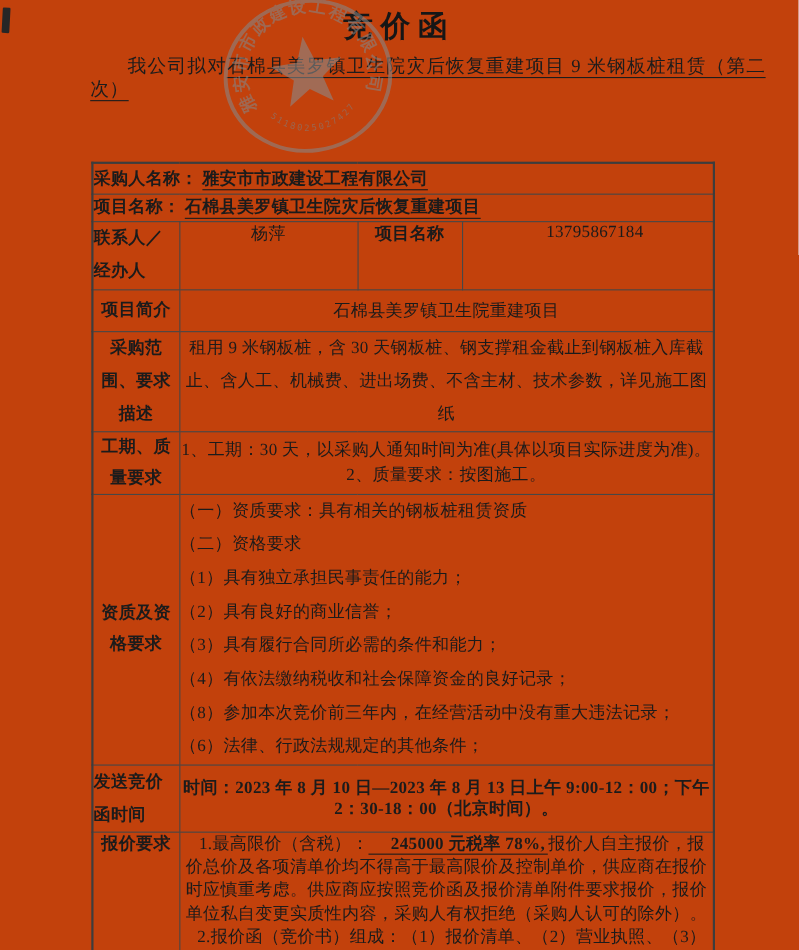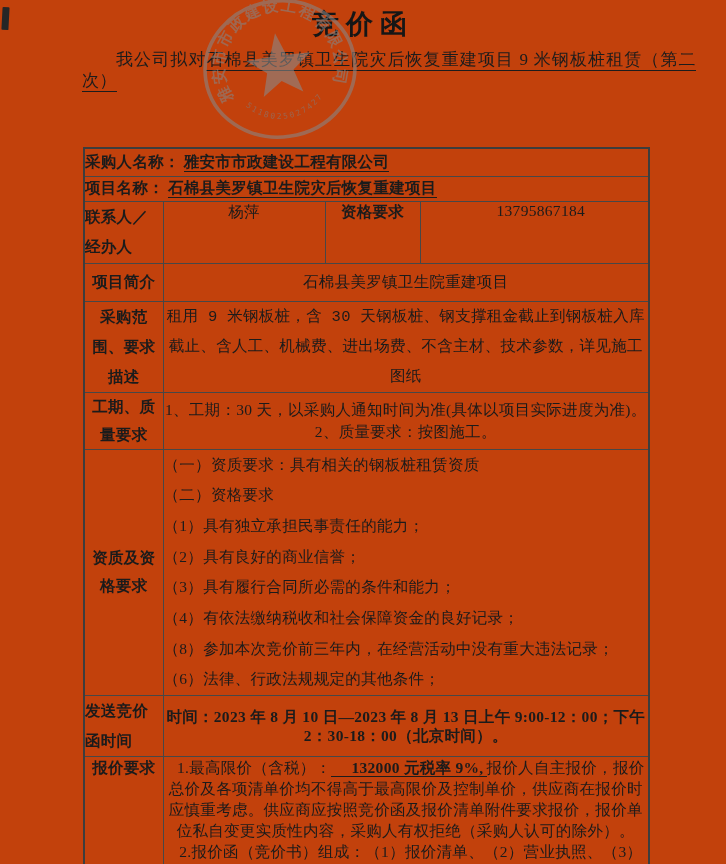--- a/index.html
+++ b/index.html
@@ -39,21 +39,21 @@
     font-size:15.5px;letter-spacing:0.3px;color:#1b1b1b;
   }
   table.grid td{border:1.5px solid #474747;padding:0;overflow:hidden;}
   td.lab{font-weight:bold;text-align:center;vertical-align:middle;line-height:28px;}
   td.lab-left{font-weight:bold;text-align:left;vertical-align:top;padding-left:6px;line-height:30px;}
   td.val{text-align:center;vertical-align:middle;padding-left:10px;padding-right:6px;}
   .fullrow{font-weight:bold;padding-left:6px;vertical-align:middle;}
   .fullrow .rowlabel{margin-right:4px;}
   td.v-top{vertical-align:top;padding-top:8px;}
   .contact-lab{line-height:30px;padding-top:0;}
-  .scope-val{line-height:30px;font-family:Liberation Mono, monospace;}
+  .scope-val{line-height:30px;}
   .sched-lab{line-height:28px;}
   .sched-val{vertical-align:top;line-height:22px;padding-top:4px;}
   .qual-lab{line-height:28px;}
   .qual-val{vertical-align:top;padding-top:7px;padding-left:31px;}
   .qual-val .qline{line-height:30.7px;white-space:nowrap;}
   .time-lab{line-height:19px;padding-top:5px;margin-left:15px;}
   .time-val{vertical-align:top;font-weight:bold;line-height:19.5px;padding-top:4px;}
   .quote-lab{vertical-align:top;padding-top:44px;font-weight:bold;text-align:center;line-height:22px;}
   .quote-val{vertical-align:top;padding-top:4px;line-height:21px;text-align:justify;}
   .quote-val p{margin:0;text-indent:10px;}
@@ -104,21 +104,21 @@
 
     <tr style="height:25px">
       <td colspan="4" class="fullrow">
         <span class="rowlabel">项目名称：</span><span class="u">石棉县美罗镇卫生院灾后恢复重建项目</span>
       </td>
     </tr>
 
     <tr style="height:62px">
       <td class="lab-left contact-lab v-top">联系人／经办人</td>
       <td class="val v-top">杨萍</td>
-      <td class="val v-top" style="font-weight:bold">资格要求</td>
+      <td class="val v-top" style="font-weight:bold">项目名称</td>
       <td class="val v-top" style="padding-left:13px">13795867184</td>
     </tr>
 
     <tr style="height:38px">
       <td class="lab">项目简介</td>
       <td colspan="3" class="val">石棉县美罗镇卫生院重建项目</td>
     </tr>
 
     <tr style="height:66px">
       <td class="lab scope-lab" style="line-height:30px">采购范围、要求描述</td>
@@ -148,20 +148,20 @@
     </tr>
 
     <tr style="height:38px">
       <td class="lab-left time-lab">发送竞价函时间</td>
       <td colspan="3" class="val time-val">时间：2023 年 8 月 10 日—2023 年 8 月 13 日上午 9:00-12：00；下午 2：30-18：00（北京时间）。</td>
     </tr>
 
     <tr style="height:160px">
       <td class="quote-lab">报价要求</td>
       <td colspan="3" class="val quote-val">
-        <p><span>1.最高限价（含税）：</span><span class="u-price">132000 元税率 9%,</span><span>报价人自主报价，报价总价及各项清单价均不得高于最高限价及控制单价，供应商在报价时应慎重考虑。供应商应按照竞价函及报价清单附件要求报价，报价单位私自变更实质性内容，采购人有权拒绝（采购人认可的除外）。</span></p>
+        <p><span>1.最高限价（含税）：</span><span class="u-price">245000 元税率 78%,</span><span>报价人自主报价，报价总价及各项清单价均不得高于最高限价及控制单价，供应商在报价时应慎重考虑。供应商应按照竞价函及报价清单附件要求报价，报价单位私自变更实质性内容，采购人有权拒绝（采购人认可的除外）。</span></p>
         <p>2.报价函（竞价书）组成：（1）报价清单、（2）营业执照、（3）资质证书（如有）、（4）授权委托书（适用于授权委托人竞价）、（5）法定代表人身份证复印件（适用于法定代表人竞价）（6）授权委托人身份证复印件及近 3 个月连续社保缴纳证明（适用于授权委托人竞价）、（7）资格要求承诺函。上述报价函组成附</p>
       </td>
     </tr>
 
   </tbody>
     </table>
 </div>
 
 </body></html>

